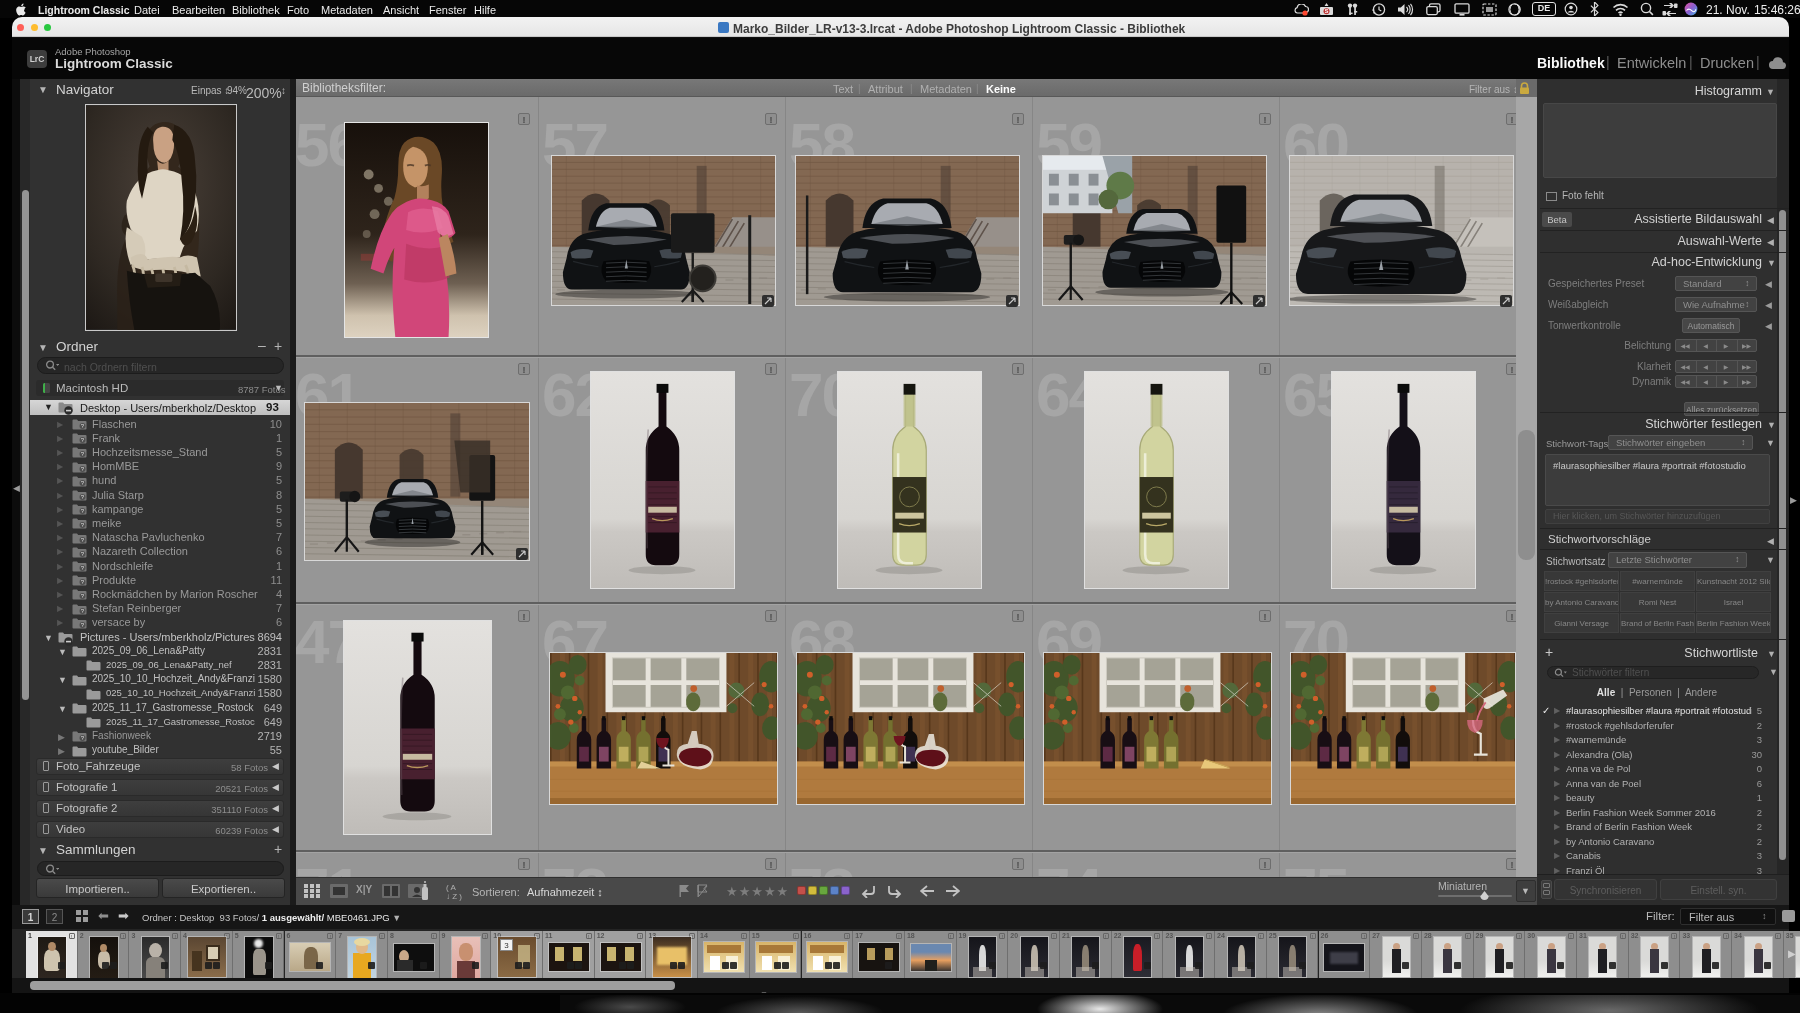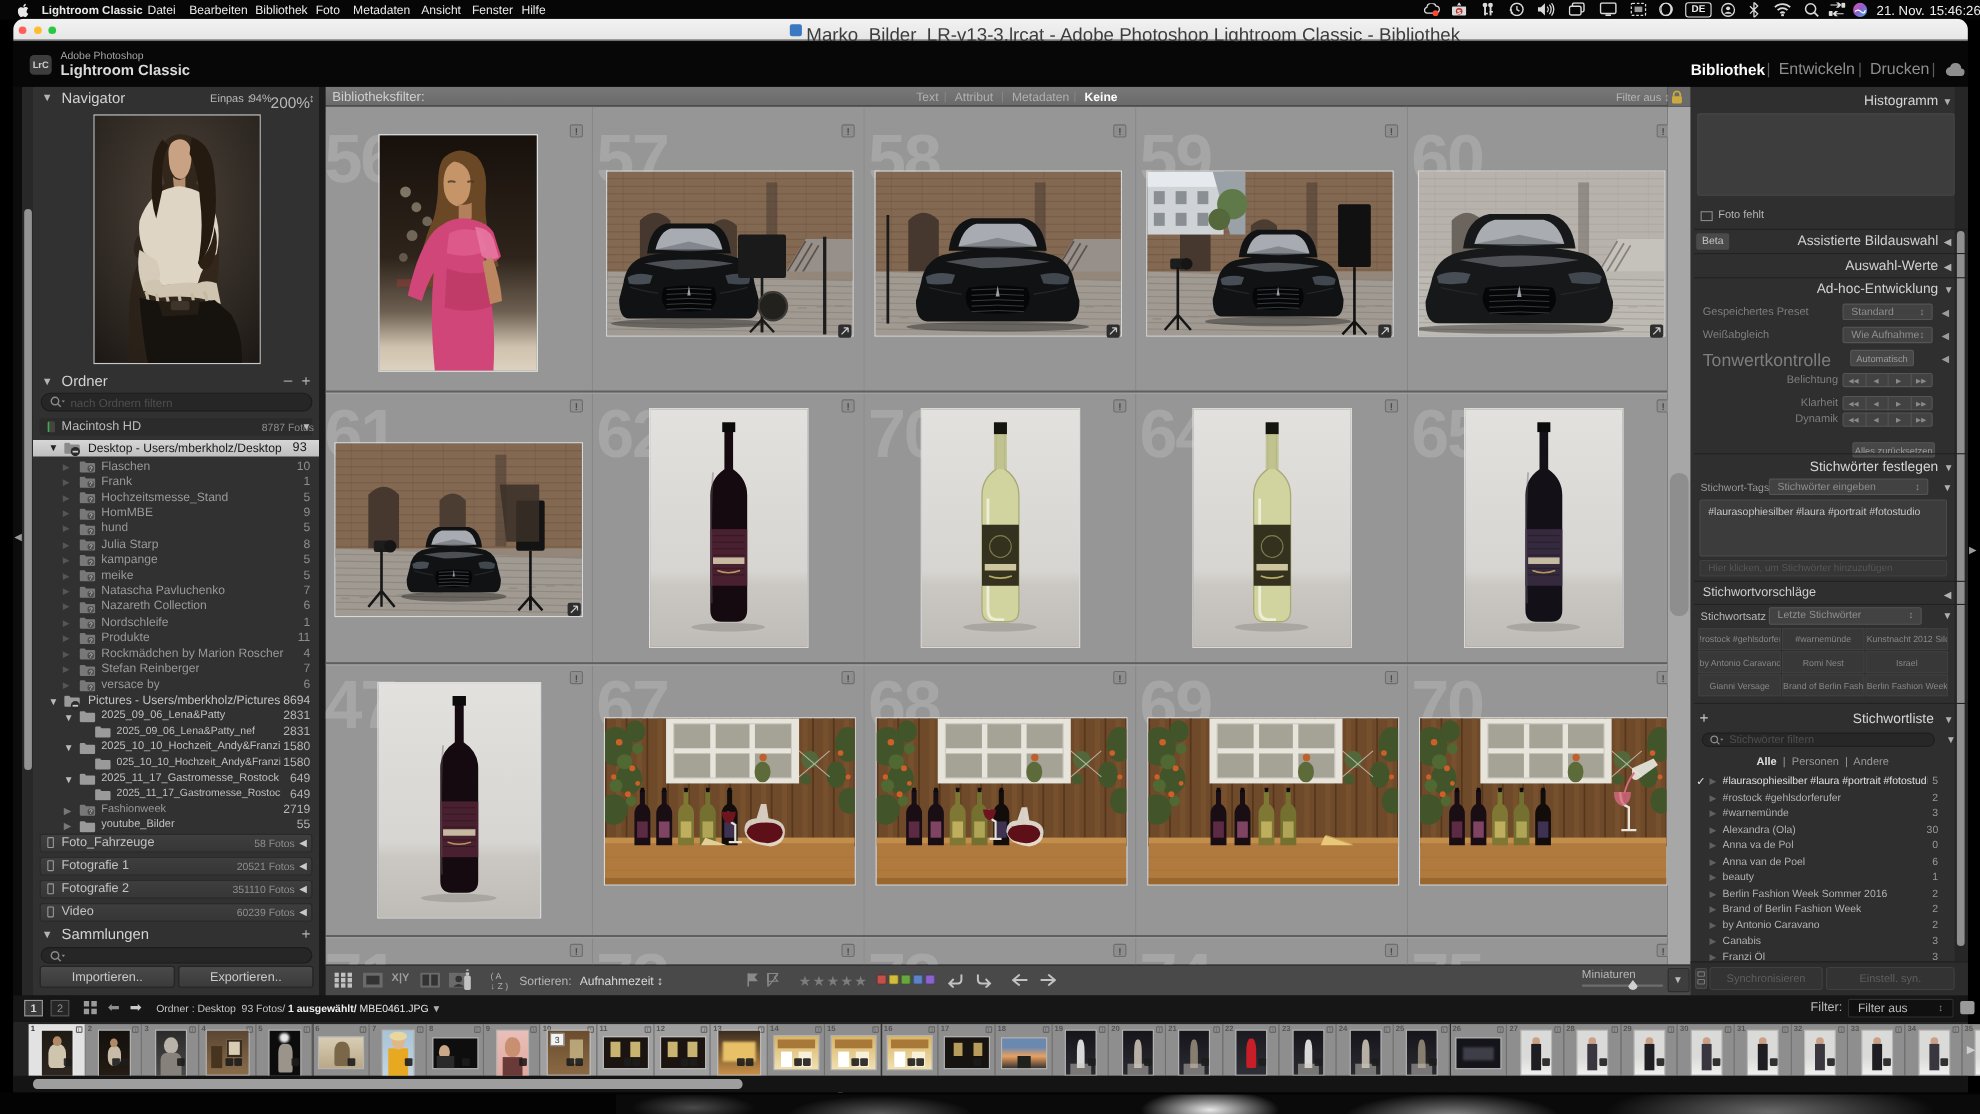--- a/index.html
+++ b/index.html
@@ -98,21 +98,21 @@
       <path d="M2.5 8.5c2-2.5 4-1 5.5.3s3 1.6 3.8-1.5" stroke="#fff" stroke-width="1.1" fill="none"></path>
     </svg></div>
 <div class="tx" style="left:1706px;top:2.5px;color:#ededed;font-size:12px">21. Nov.</div>
 <div class="tx" style="left:1754px;top:2.5px;color:#ededed;font-size:12px">15:46:26</div>
 <div class="ab" style="left:12px;top:17px;width:1777px;height:981px;background:#101010;border-radius:10px 10px 8px 8px"></div>
 <div class="ab" style="left:12px;top:17px;width:1777px;height:20px;background:linear-gradient(#f2f2f2,#e6e6e6);border-radius:10px 10px 0 0;border-bottom:1px solid #c8c8c8"></div>
 <div class="ab" style="left:17.0px;top:23.5px;width:7px;height:7px;border-radius:50%;background:#ff5f57"></div>
 <div class="ab" style="left:30.5px;top:23.5px;width:7px;height:7px;border-radius:50%;background:#febc2e"></div>
 <div class="ab" style="left:44.0px;top:23.5px;width:7px;height:7px;border-radius:50%;background:#28c840"></div>
 <div class="ab" style="left:718px;top:22px;width:11px;height:11px;background:#3a78c2;border-radius:2px"></div>
-<div class="tx" style="left:733px;top:21.5px;color:#3c3c3c;font-size:17px;font-weight:normal">Marko_Bilder_LR-v13-3.lrcat - Adobe Photoshop Lightroom Classic - Bibliothek</div>
+<div class="tx" style="left:733px;top:21.5px;color:#3c3c3c;font-size:12px;font-weight:bold">Marko_Bilder_LR-v13-3.lrcat - Adobe Photoshop Lightroom Classic - Bibliothek</div>
 <div class="ab" style="left:12px;top:38px;width:1777px;height:41px;background:#070707"></div>
 <div class="ab" style="left:27px;top:50px;width:20px;height:18px;background:#3d3d3d;border-radius:4px;color:#cfcfcf;font-size:8.5px;font-weight:bold;text-align:center;line-height:18px">LrC</div>
 <div class="tx" style="left:55px;top:46px;color:#a6a6a6;font-size:9.5px">Adobe Photoshop</div>
 <div class="tx" style="left:55px;top:56px;color:#dadada;font-size:13.5px;font-weight:bold">Lightroom Classic</div>
 <div class="tx" style="left:1537px;top:55px;color:#fafafa;font-size:14px;font-weight:bold">Bibliothek</div>
 <div class="tx" style="left:1606px;top:54px;color:#5c5c5c;font-size:14px">|</div>
 <div class="tx" style="left:1617px;top:55px;color:#8e8e8e;font-size:14.5px">Entwickeln</div>
 <div class="tx" style="left:1689px;top:54px;color:#5c5c5c;font-size:14px">|</div>
 <div class="tx" style="left:1700px;top:55px;color:#8e8e8e;font-size:14.5px">Drucken</div>
 <div class="tx" style="left:1756px;top:54px;color:#5c5c5c;font-size:14px">|</div>
@@ -176,21 +176,21 @@
 <div class="ab" style="left:30px;top:399.5px;width:260px;height:15.5px;background:linear-gradient(#d6d6d6,#bfbfbf)"></div>
 <div class="tx" style="left:44px;top:402px;color:#222;font-size:9px">▼</div>
 <svg class="ab" style="left:58px;top:401.5px" width="15" height="11" viewBox="0 0 15 11">
     <path fill="#8a8a8a" d="M0.5 1.5 Q0.5 0.5 1.5 0.5 L5 0.5 6.2 2 13.5 2 Q14.5 2 14.5 3 L14.5 9.5 Q14.5 10.5 13.5 10.5 L1.5 10.5 Q0.5 10.5 0.5 9.5z"></path>
   </svg>
 <svg class="ab" style="left:64px;top:406px" width="9" height="9" viewBox="0 0 9 9">
     <circle cx="4.5" cy="4.5" r="4.2" fill="#2b2b2b"></circle>
     <rect x="2" y="3.8" width="5" height="1.6" fill="#ccc"></rect>
   </svg>
 <div class="tx" style="left:80px;top:401.5px;color:#181818;font-size:11px;max-width:182px;overflow:hidden">Desktop - Users/mberkholz/Desktop</div>
-<div class="tx" style="left:266px;top:401px;color:#181818;font-size:11.5px;font-weight:normal">93</div>
+<div class="tx" style="left:266px;top:401px;color:#181818;font-size:11.5px;font-weight:bold">93</div>
 <div class="tx" style="left:57px;top:419.5px;color:#555;font-size:8px">▶</div>
 <svg class="ab" style="left:72px;top:419.0px" width="15" height="11" viewBox="0 0 15 11">
     <path fill="#787878" d="M0.5 1.5 Q0.5 0.5 1.5 0.5 L5 0.5 6.2 2 13.5 2 Q14.5 2 14.5 3 L14.5 9.5 Q14.5 10.5 13.5 10.5 L1.5 10.5 Q0.5 10.5 0.5 9.5z"></path>
     <circle cx="10.5" cy="7" r="3" fill="#2e2e2e" opacity="0.55"></circle>
     <text x="10.5" y="9.2" text-anchor="middle" font-size="6" fill="#ddd">?</text>
   </svg>
 <div class="tx" style="left:92px;top:417.5px;color:#999;font-size:11px;max-width:168px;overflow:hidden">Flaschen</div>
 <div class="tx" style="right:1518px;top:417.5px;color:#8e8e8e;font-size:11px">10</div>
 <div class="tx" style="left:57px;top:433.7px;color:#555;font-size:8px">▶</div>
 <svg class="ab" style="left:72px;top:433.2px" width="15" height="11" viewBox="0 0 15 11">
@@ -1390,21 +1390,21 @@
 <div class="tx" style="left:1548px;top:278px;color:#7e7e7e;font-size:10px">Gespeichertes Preset</div>
 <div class="ab" style="left:1675px;top:276px;width:82px;height:15px;background:#424242;border:1px solid #555;border-radius:2px"></div>
 <div class="tx" style="left:1683px;top:278px;color:#8f8f8f;font-size:9.5px">Standard</div>
 <div class="tx" style="left:1745px;top:278px;color:#8f8f8f;font-size:9px">↕</div>
 <div class="tx" style="left:1765px;top:279px;color:#9a9a9a;font-size:9px">◀</div>
 <div class="tx" style="left:1548px;top:299px;color:#7e7e7e;font-size:10px">Weißabgleich</div>
 <div class="ab" style="left:1675px;top:297px;width:82px;height:15px;background:#424242;border:1px solid #555;border-radius:2px"></div>
 <div class="tx" style="left:1683px;top:299px;color:#8f8f8f;font-size:9.5px">Wie Aufnahme</div>
 <div class="tx" style="left:1745px;top:299px;color:#8f8f8f;font-size:9px">↕</div>
 <div class="tx" style="left:1765px;top:300px;color:#9a9a9a;font-size:9px">◀</div>
-<div class="tx" style="left:1548px;top:320px;color:#7e7e7e;font-size:16px">Tonwertkontrolle</div>
+<div class="tx" style="left:1548px;top:320px;color:#7e7e7e;font-size:10px">Tonwertkontrolle</div>
 <div class="ab" style="left:1682px;top:318px;width:58px;height:15px;background:#474747;border:1px solid #565656;border-radius:2px;color:#9a9a9a;font-size:8.5px;text-align:center;line-height:15px">Automatisch</div>
 <div class="tx" style="left:1765px;top:321px;color:#9a9a9a;font-size:9px">◀</div>
 <div class="tx" style="right:129px;top:340px;color:#7e7e7e;font-size:10px">Belichtung</div>
 <div class="ab" style="left:1675px;top:339px;width:82px;height:13px;background:#424242;border:1px solid #555;border-radius:2px"></div>
 <div class="ab" style="left:1695.5px;top:339px;width:1px;height:13px;background:#555"></div>
 <div class="ab" style="left:1716.0px;top:339px;width:1px;height:13px;background:#555"></div>
 <div class="ab" style="left:1736.5px;top:339px;width:1px;height:13px;background:#555"></div>
 <div class="ab" style="left:1675.0px;top:342px;width:20px;text-align:center;color:#8a8a8a;font-size:6px">◀◀</div>
 <div class="ab" style="left:1695.5px;top:342px;width:20px;text-align:center;color:#8a8a8a;font-size:6px">◀</div>
 <div class="ab" style="left:1716.0px;top:342px;width:20px;text-align:center;color:#8a8a8a;font-size:6px">▶</div>

